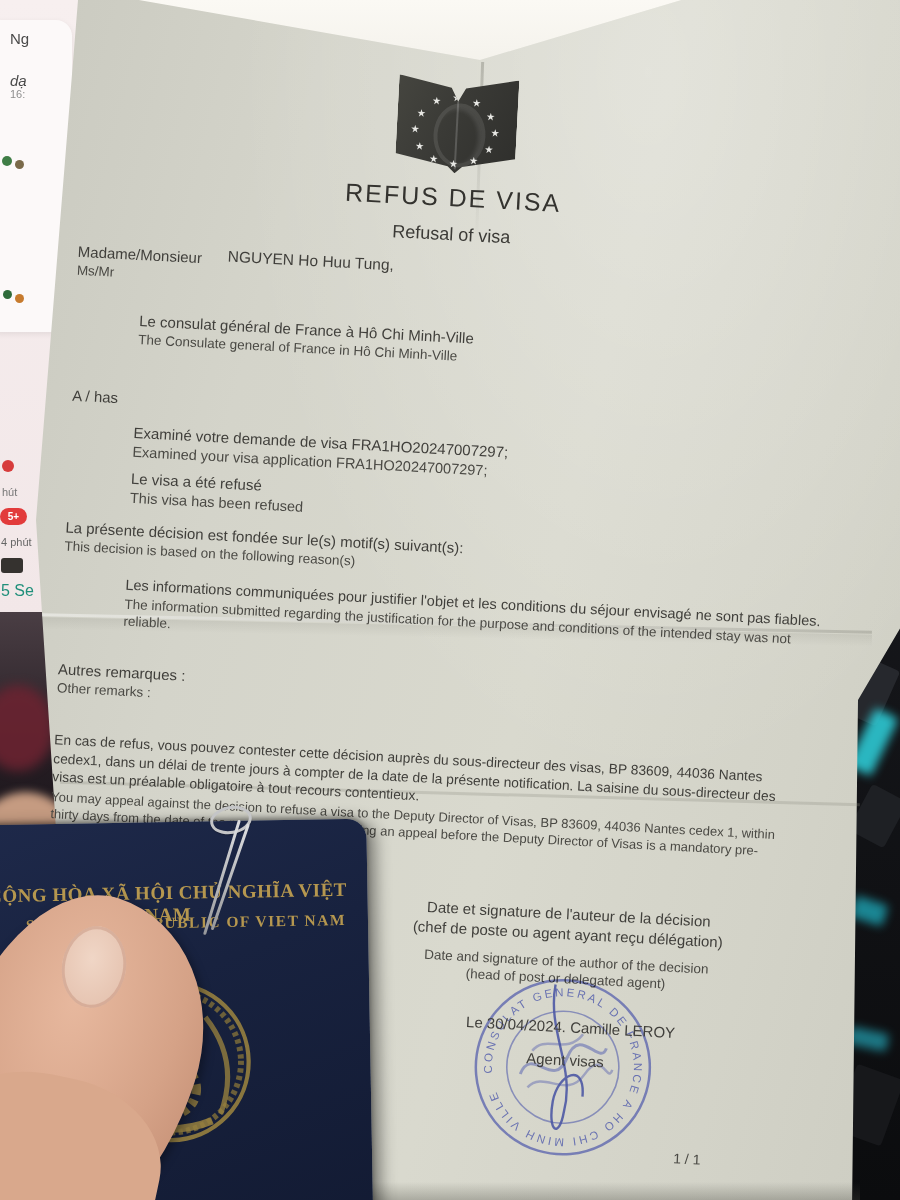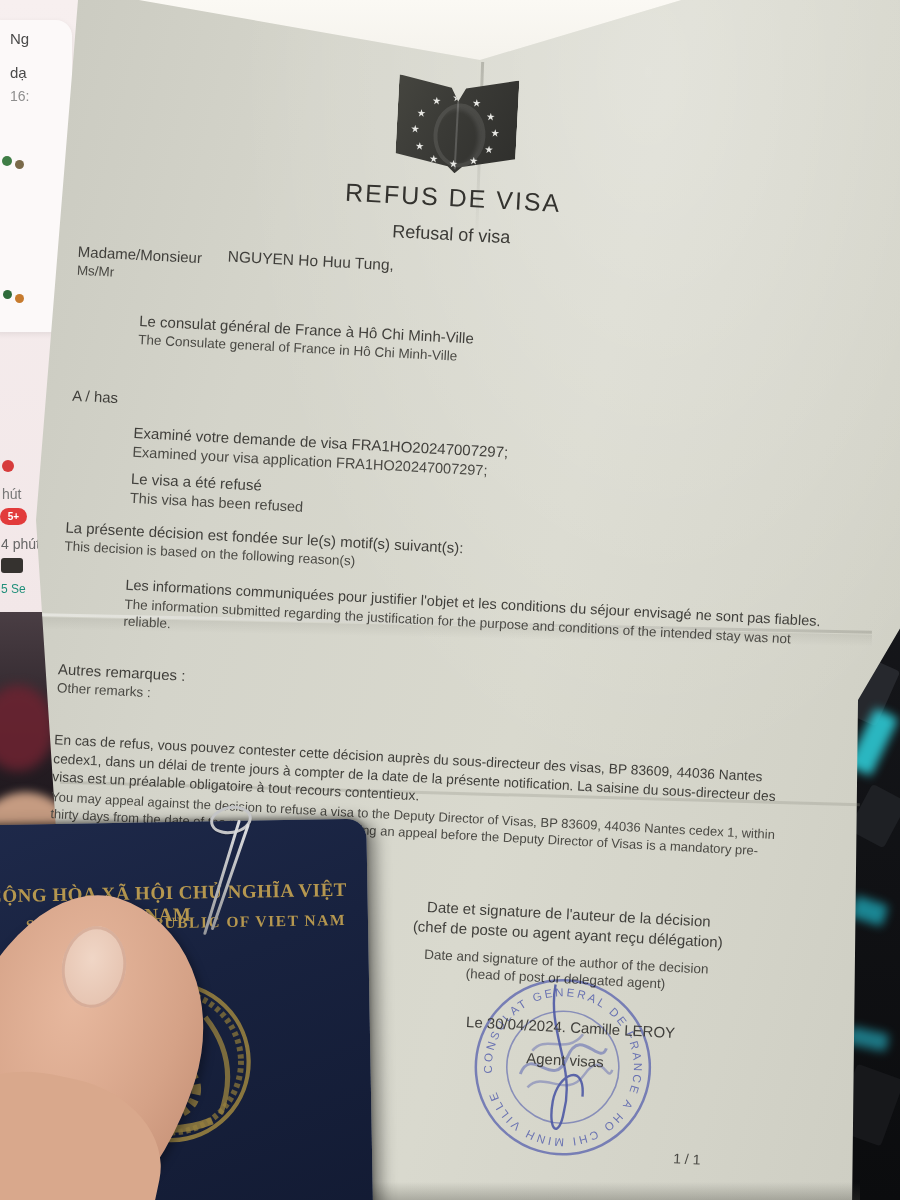--- a/index.html
+++ b/index.html
@@ -6,21 +6,21 @@
   body{
     width:900px;height:1200px;position:relative;overflow:hidden;
     background:#101114;
     font-family:"Liberation Sans", sans-serif;
   }
   
   .bg-top{position:absolute;left:0;top:0;width:900px;height:90px;background:linear-gradient(#fbf9f4,#f1efe8);z-index:0;}
   .bg-left{position:absolute;left:0;top:0;width:92px;height:880px;background:linear-gradient(#f7efef,#f2e7e8 70%,#e9dcdd);z-index:0;}
   .phone-card{position:absolute;left:-14px;top:20px;width:86px;height:312px;background:#fcf9f9;border-radius:16px;box-shadow:0 2px 6px rgba(0,0,0,.08);}
   .ph-t{position:absolute;color:#4a4a4a;font-size:15px;}
-  .ph-s{position:absolute;color:#8e8e8e;font-size:14px;}
+  .ph-s{position:absolute;color:#8e8e8e;font-size:11px;}
   .dot{position:absolute;border-radius:50%;}
   .badge-pill{position:absolute;left:0px;top:508px;width:27px;height:17px;background:#e23b3b;border-radius:9px;color:#fff;font-size:10px;line-height:17px;text-align:center;font-weight:bold;}
   .bg-left-dark{position:absolute;left:0;top:612px;width:92px;height:270px;background:linear-gradient(#4a3e44,#241c22 55%,#181419);}
   .bg-red-patch{position:absolute;left:-18px;top:685px;width:72px;height:86px;background:#6e2331;border-radius:50%;filter:blur(6px);opacity:.85;}
   .bg-skin-patch{position:absolute;left:-22px;top:792px;width:95px;height:92px;background:#c59b81;border-radius:50%;filter:blur(4px);}
   .bg-right{position:absolute;left:838px;top:600px;width:62px;height:600px;background:linear-gradient(#15161a,#0b0c0e);z-index:0;}
   .key{position:absolute;background:#26282d;border-radius:4px;}
   .glow{position:absolute;border-radius:4px;filter:blur(5px);}
   
   .paper{
@@ -76,32 +76,32 @@
   .paper-bottom-shade{position:absolute;left:60px;top:1182px;width:800px;height:20px;background:linear-gradient(rgba(90,90,82,0),rgba(70,70,62,.35));z-index:3;}
 </style>
 </head>
 <body>
 
 <div class="bg-top"></div>
 
 <div class="bg-left">
   <div class="phone-card"></div>
   <div class="ph-t" style="left:10px;top:30px;">Ng</div>
-  <div class="ph-t" style="left:10px;top:64px;">dạ</div>
+  <div class="ph-t" style="left:10px;top:72px;font-style:italic;">dạ</div>
   <div class="ph-s" style="left:10px;top:88px;">16:</div>
   <div class="dot" style="left:2px;top:156px;width:10px;height:10px;background:#3f7d46;"></div>
   <div class="dot" style="left:15px;top:160px;width:9px;height:9px;background:#7a6a4a;"></div>
   <div class="dot" style="left:3px;top:290px;width:9px;height:9px;background:#2e6b3a;"></div>
   <div class="dot" style="left:15px;top:294px;width:9px;height:9px;background:#c77b2e;"></div>
   <div class="dot" style="left:2px;top:460px;width:12px;height:12px;background:#d73c3c;"></div>
   <div class="ph-s" style="left:2px;top:486px;color:#777;">hút</div>
   <div class="badge-pill">5+</div>
   <div class="ph-s" style="left:1px;top:536px;color:#666;">4 phút</div>
   <div class="dot" style="left:1px;top:558px;width:22px;height:15px;border-radius:3px;background:#35322f;"></div>
-  <div class="ph-s" style="left:1px;top:582px;color:#1f8f7a;font-size:12px;">5 Se</div>
+  <div class="ph-s" style="left:1px;top:582px;color:#1f8f7a;font-size:16px;">5 Se</div>
   <div class="bg-left-dark"></div>
   <div class="bg-red-patch"></div>
   <div class="bg-skin-patch"></div>
 </div>
 
 <div class="bg-right">
   <div class="key" style="left:8px;top:60px;width:44px;height:60px;transform:rotate(24deg);"></div>
   <div class="key" style="left:20px;top:190px;width:40px;height:52px;transform:rotate(28deg);background:#1e2024;"></div>
   <div class="glow" style="left:22px;top:110px;width:26px;height:64px;background:#2fd3de;transform:rotate(26deg);opacity:.85;"></div>
   <div class="glow" style="left:14px;top:300px;width:34px;height:22px;background:#1fb7c9;transform:rotate(18deg);opacity:.7;"></div>

